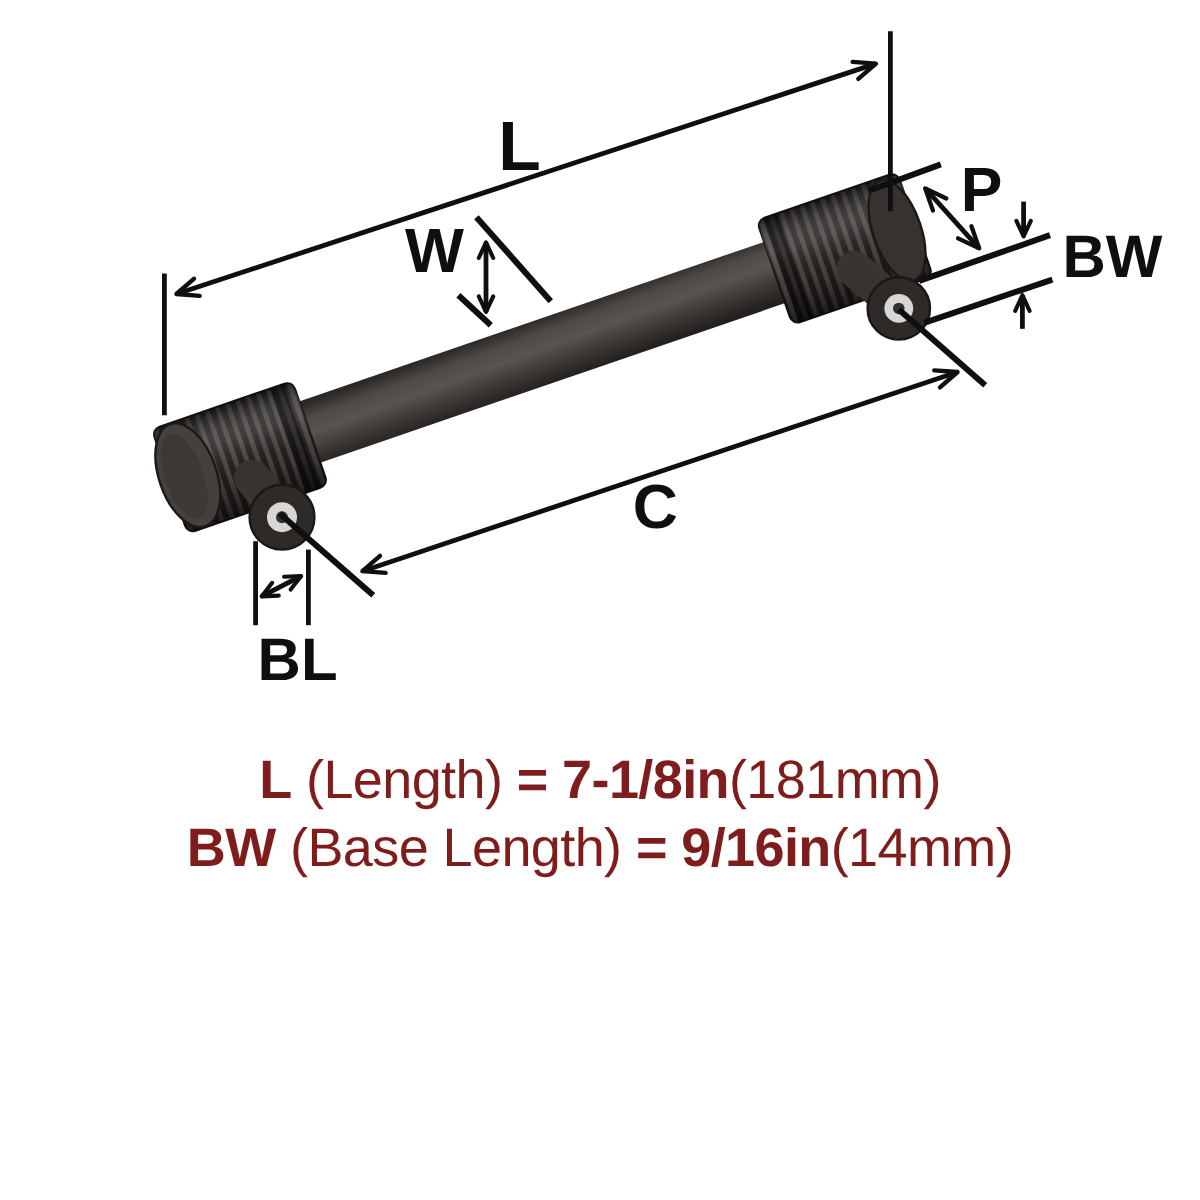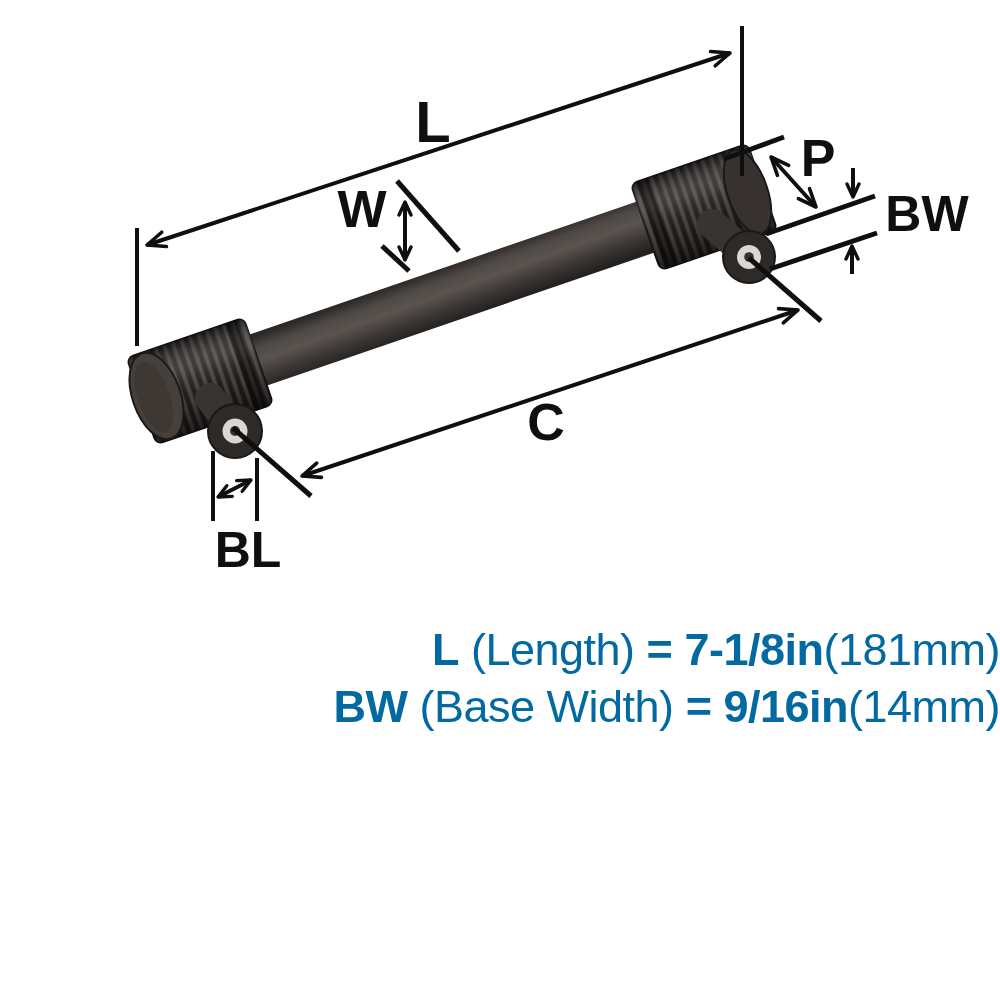--- a/index.html
+++ b/index.html
@@ -16,24 +16,24 @@
     font-family: "Liberation Sans", sans-serif;
     font-weight: 700;
     fill: #0f0f0f;
     text-anchor: middle;
   }
   .specs {
     position: absolute;
     top: 621px;
     left: 0;
     width: 100%;
-    text-align: right;
+    text-align: center;
     font-size: 45px;
     line-height: 57px;
-    color: #0369a1;
+    color: #7f1d1d;
     letter-spacing: -0.5px;
     white-space: nowrap;
   }
   .specs .b { font-weight: 700; }
 </style>
 </head>
 <body>
 
 <div class="stage">
 
@@ -144,18 +144,18 @@
 
   <div class="specs">
     <div class="spec-line">
       <span class="b">L</span>
       <span>(Length)</span>
       <span class="b">=</span>
       <span class="b">7-1/8in</span><span>(181mm)</span>
     </div>
     <div class="spec-line">
       <span class="b">BW</span>
-      <span>(Base Width)</span>
+      <span>(Base Length)</span>
       <span class="b">=</span>
       <span class="b">9/16in</span><span>(14mm)</span>
     </div>
   </div>
 </div>
 
 </body></html>

